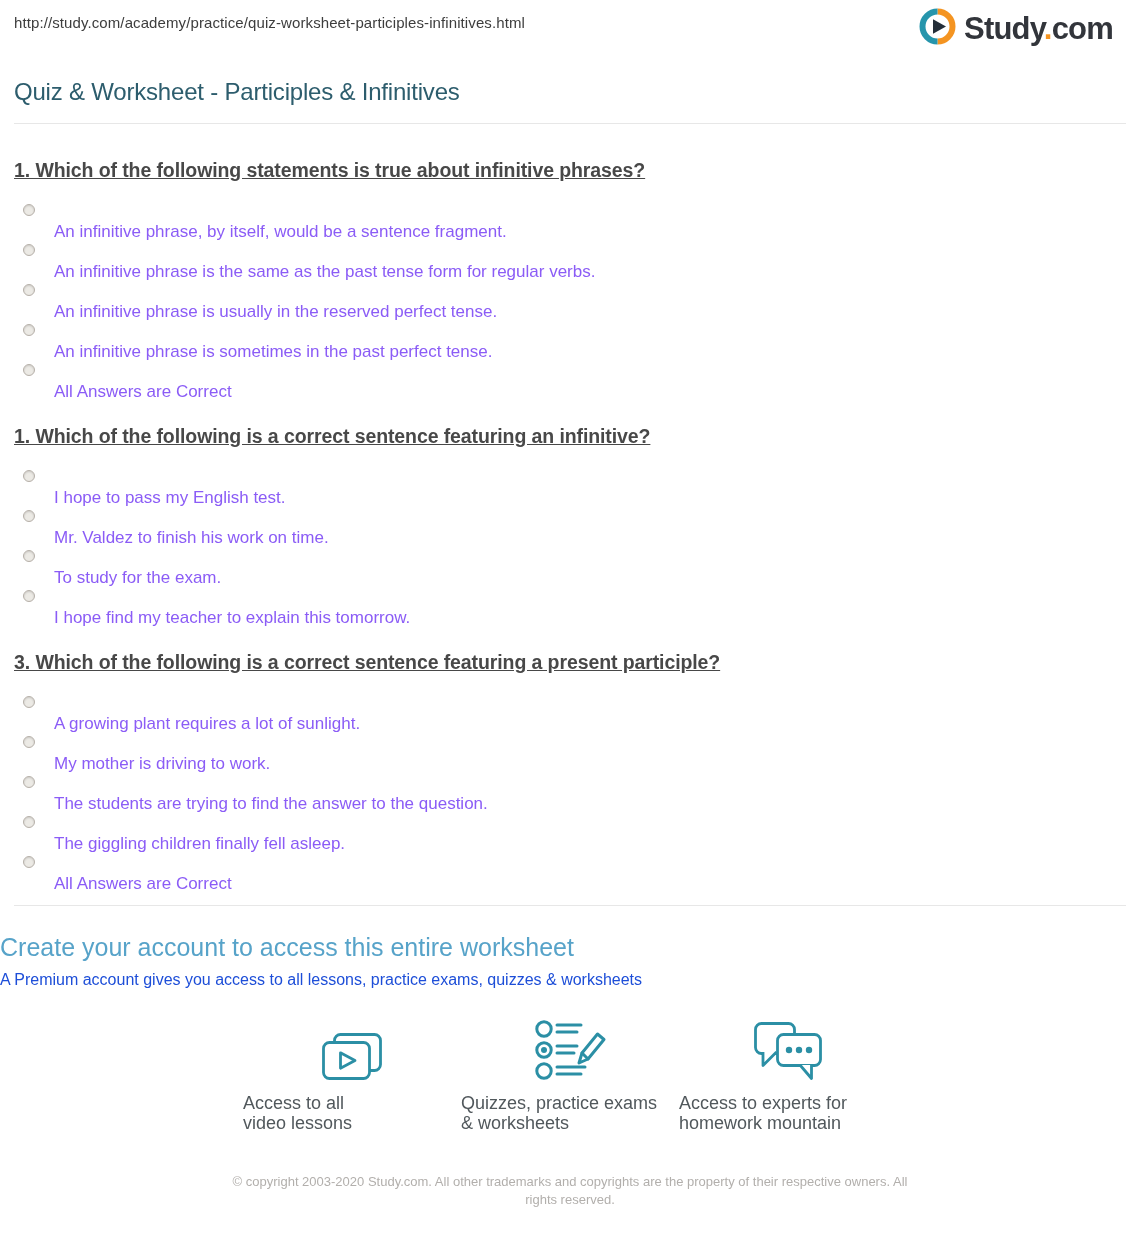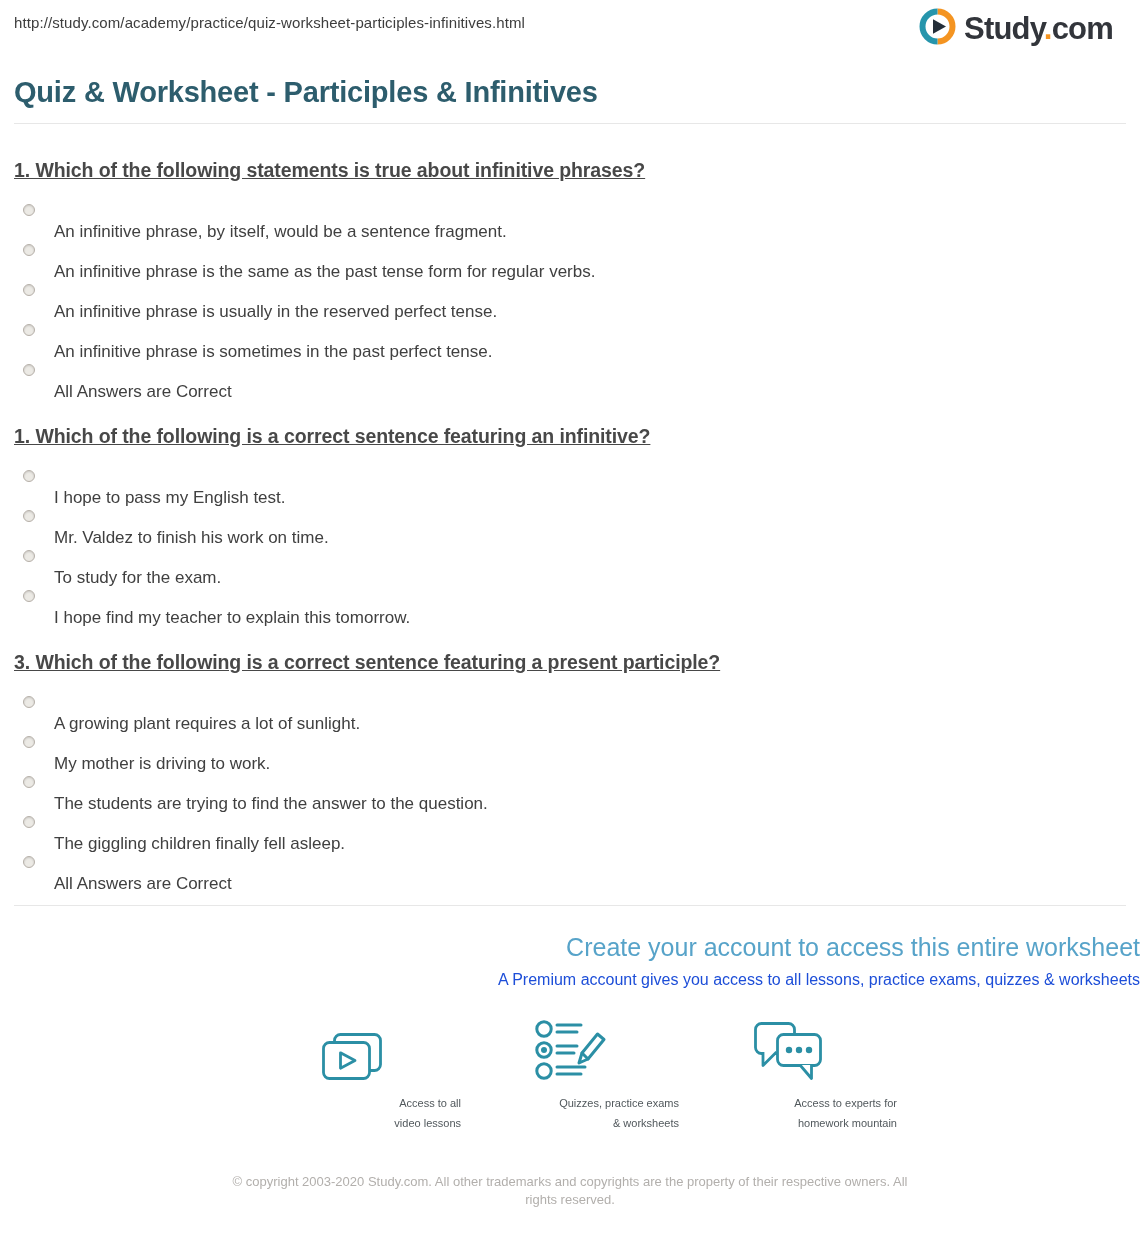--- a/index.html
+++ b/index.html
@@ -15,50 +15,50 @@
   
   .header { display: flex; justify-content: space-between; align-items: flex-start; padding: 12px 3px 0 14px; }
   .url-text { font-size: 15px; color: #3d3d3d; padding-top: 2px; letter-spacing: 0.1px; }
   .logo { display: flex; align-items: center; gap: 8px; margin-top: -4px; margin-right: 24px; cursor: pointer; }
   .logo-text { font-size: 31px; font-weight: 700; color: #32353b; letter-spacing: -0.8px; line-height: 37px; }
   .logo-dot { color: #f49421; }
 
   
   h1.page-title {
     margin: 28px 14px 0 14px;
-    font-size: 29px; line-height: 30px;
-    font-weight: 700; color: #2d5d6d;
+    font-size: 24px; line-height: 30px;
+    font-weight: 400; color: #2d5d6d;
     letter-spacing: -0.2px;
   }
   hr.divider { border: none; border-top: 1px solid #e7e7e7; margin: 16px 14px 0 14px; }
   hr.divider-bottom { border: none; border-top: 1px solid #e7e7e7; margin: 23px 14px 0 14px; }
 
   
   .question { margin: 33px 14px 0 14px; }
   .question h2 { margin: 0; font-size: 19.5px; line-height: 26px; font-weight: 700; color: #484848; letter-spacing: -0.1px; text-decoration: underline; }
   .options { margin-top: 7px; }
   .option { display: flex; align-items: center; height: 40px; cursor: pointer; }
   .radio {
     width: 12px; height: 12px; flex: none;
     border: 1px solid #b6b0a9; border-radius: 50%;
     background: #eceae5;
     box-shadow: inset 0 1px 2px rgba(0,0,0,0.14);
     margin: 0 19px 0 9px;
   }
-  .option-text { font-size: 17px; color: #404040; margin-top: 44px; }
-
-  
-  .signup { text-align: right; }
+  .option-text { font-size: 17px; color: #8b5cf6; margin-top: 44px; }
+
+  
+  .signup { text-align: left; }
   .signup-heading { margin: 26px 0 0 0; font-size: 25px; line-height: 30px; font-weight: 300; color: #57a3c9; }
   .signup-sub { margin: 9px 0 0 0; font-size: 16px; color: #1d4ed8; }
 
   .features { display: flex; justify-content: center; margin-top: 30px; }
   .feature { width: 218px; }
   .icon-box { height: 62px; display: flex; align-items: flex-end; justify-content: center; }
-  .feature-label { margin-top: 12px; font-size: 11px; line-height: 20px; color: #51585c; }
+  .feature-label { margin-top: 12px; font-size: 18px; line-height: 20px; color: #51585c; }
 
   
   .copyright {
     width: 700px; margin: 40px auto 0 auto;
     text-align: center; font-size: 13px; line-height: 18px; color: #b2afac;
   }
 </style>
 </head>
 <body>
 

